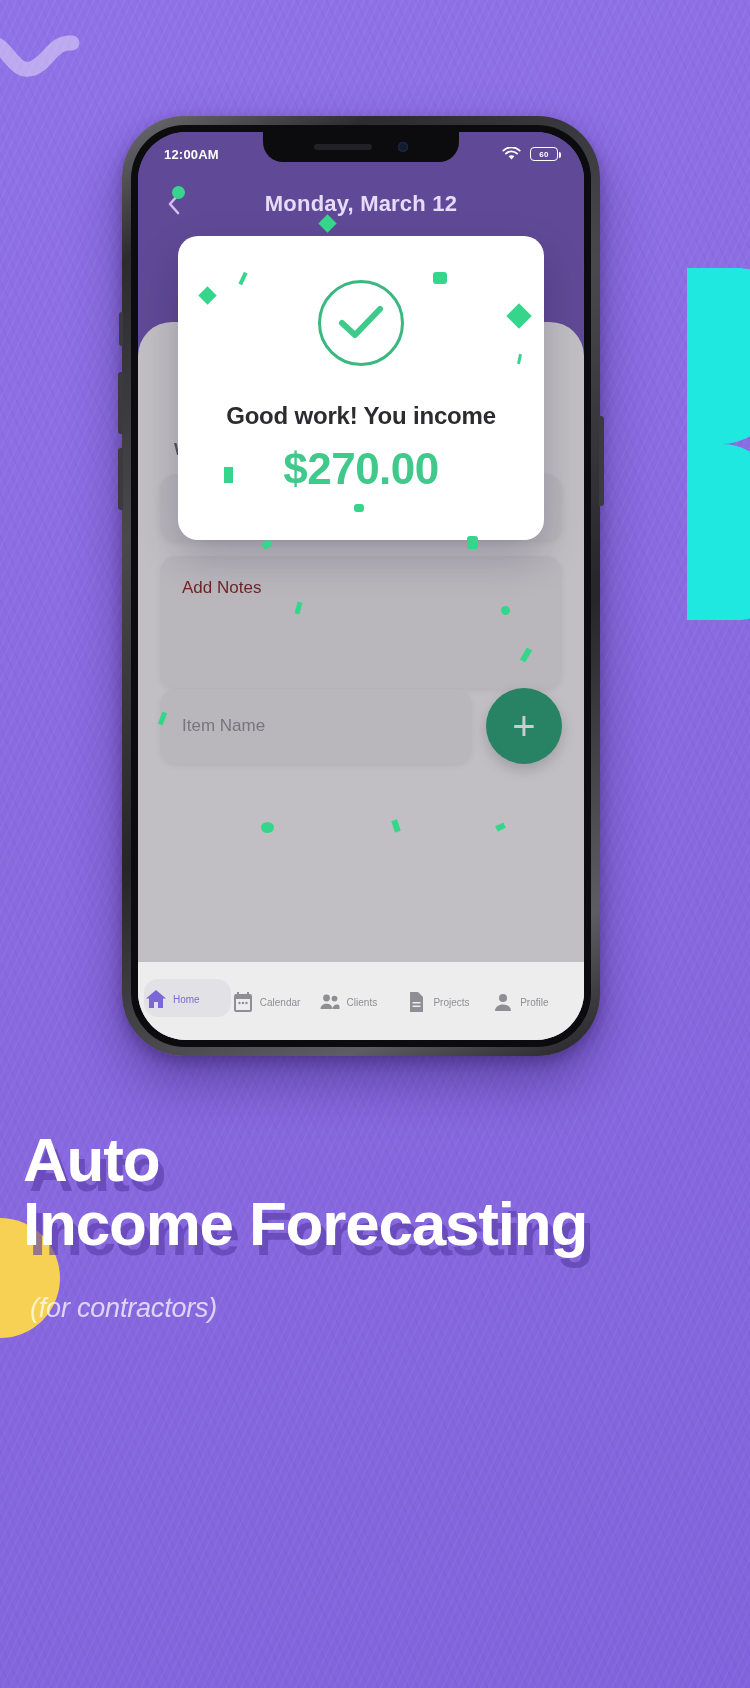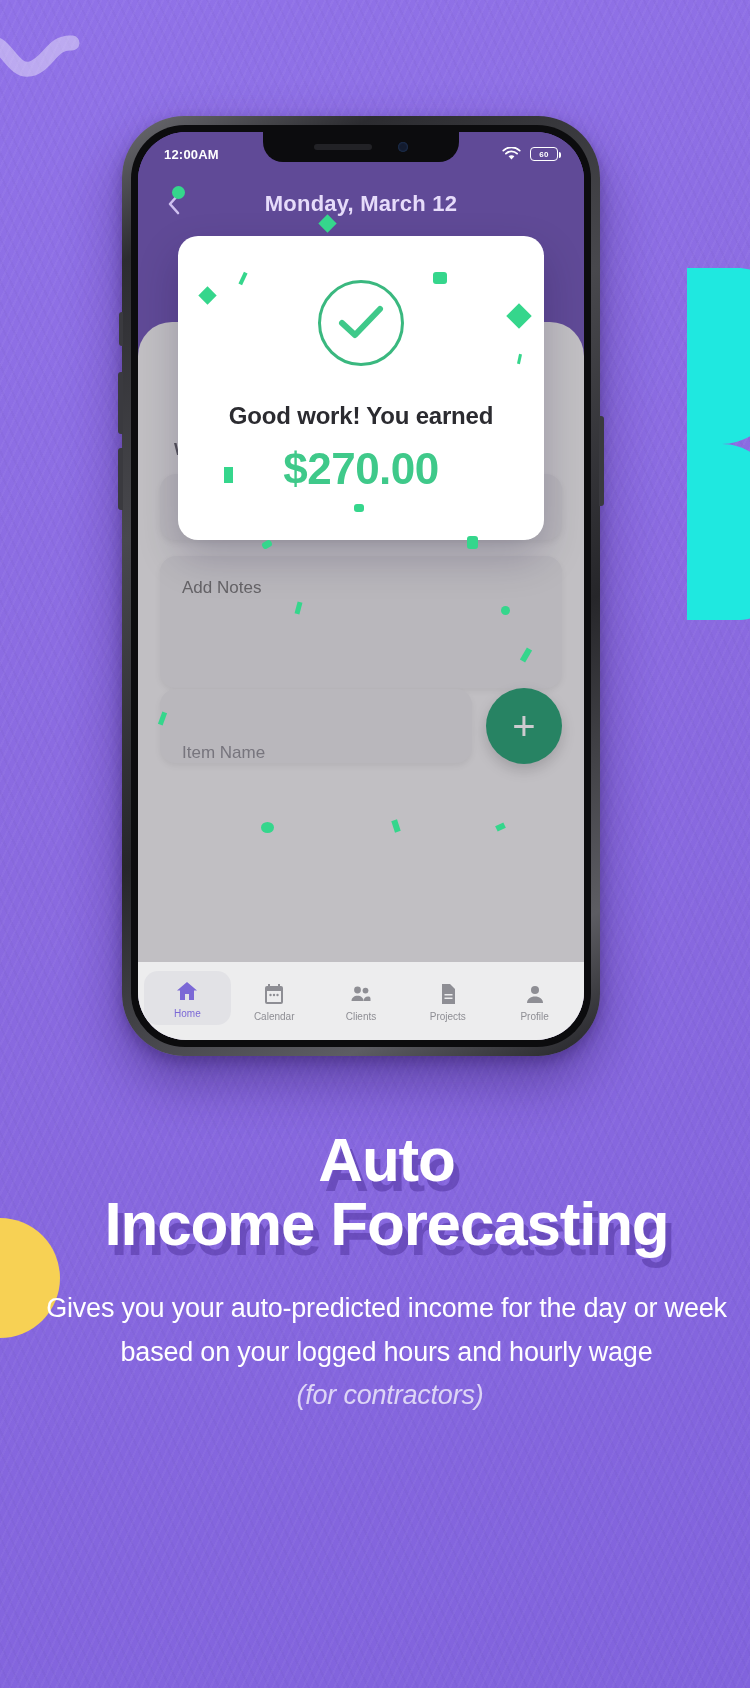--- a/index.html
+++ b/index.html
@@ -100,26 +100,26 @@
     background:rgba(60,55,70,.26); z-index:3;
   }
   #sheet-content{ position:absolute; left:0; top:190px; width:100%; bottom:0; z-index:2; padding:0 22px; }
   .sheet-spacer{ height:118px; }
   .section-label{
     font-size:17px; font-weight:bold; color:#5f5f65; margin:0 0 14px 14px;
   }
   .field{
     background:#e4e4e6; border-radius:16px;
     box-shadow:0 3px 6px rgba(0,0,0,.07);
-    display:flex; align-items:flex-end; padding:0 22px;
+    display:flex; align-items:center; padding:0 22px;
     color:#5c5c62; font-size:17px;
   }
   #project-select{ height:66px; justify-content:space-between; color:#2e2e33; }
   #select-caret{ width:0;height:0;border-left:13px solid transparent;border-right:13px solid transparent;border-top:15px solid #2e2e33; }
-  #notes-field{ height:132px; align-items:flex-start; padding-top:22px; margin-top:16px; color:#737373; }
+  #notes-field{ height:132px; align-items:flex-start; padding-top:22px; margin-top:16px; color:#7f1d1d; }
   #costs-row{ display:flex; gap:12px; align-items:center; }
   #item-name-field{ flex:1; height:74px; color:#8b8b91; }
   #price-field{ width:128px; height:74px; color:#8b8b91; }
   #add-cost-fab{
     width:76px; height:76px; border-radius:50%;
     background:#1f9e6e; color:#fff;
     display:flex; align-items:center; justify-content:center;
     font-size:40px; font-weight:300; line-height:1;
     margin-left:2px;
     box-shadow:0 6px 14px rgba(0,0,0,.18);
@@ -140,31 +140,31 @@
   #success-title{ font-size:24px; font-weight:bold; color:#2b2b30; letter-spacing:-.2px; }
   #success-amount{ font-size:44px; font-weight:bold; color:#3fc98a; margin-top:14px; letter-spacing:-.5px; }
 
   
   #bottom-nav{
     position:absolute; left:0; bottom:0; width:100%; height:78px; z-index:4;
     background:#ededee; display:flex; align-items:center;
     padding:0 6px 6px;
   }
   .nav-item{
-    flex:1; display:flex; flex-direction:column; align-items:center; gap:5px;
+    flex:1; display:flex; flex-direction:row; align-items:center; gap:5px;
     color:#8e8e94; font-size:10px; padding-top:8px;
   }
   .nav-item.active{ color:#7b68d6; background:#e2e2e6; border-radius:14px; padding:8px 0 6px; }
   .nav-ico{ width:24px; height:24px; display:block; }
 
   
   .confetti{ position:absolute; z-index:9; background:#35d68c; }
 
   
-  #caption{ position:absolute; left:0; top:1128px; width:100%; text-align:center;padding-left:23px; }
+  #caption{ position:absolute; left:0; top:1128px; width:100%; text-align:left;padding-left:23px; }
   #headline{
     color:#fff; font-weight:bold; line-height:1.04;
     font-size:62px; letter-spacing:-1.2px;
     text-shadow:6px 10px 0 rgba(88,60,168,.62);
   }
   #headline .line2{ display:block; font-size:62px; }
   #subtext{
     margin-top:30px; color:#fff; font-size:27px; line-height:1.62;
     letter-spacing:-.2px;
   }
@@ -249,21 +249,21 @@
           </div>
         </div>
       </div>
 
       <div id="success-card">
         <div id="check-circle">
           <svg width="50" height="40" viewBox="0 0 50 40">
             <path d="M6 20 L19 32 L44 6" stroke="#3fc98a" stroke-width="6" fill="none" stroke-linecap="round" stroke-linejoin="round"></path>
           </svg>
         </div>
-        <div id="success-title">Good work! You earned</div>
+        <div id="success-title">Good work! You income</div>
         <div id="success-amount">$270.00</div>
       </div>
 
       <div class="confetti" style="left:34px;top:54px;width:13px;height:13px;border-radius:50%;"></div>
       <div class="confetti" style="left:183px;top:85px;width:13px;height:13px;transform:rotate(45deg);"></div>
       <div class="confetti" style="left:63px;top:157px;width:13px;height:13px;transform:rotate(45deg);"></div>
       <div class="confetti" style="left:103px;top:140px;width:4px;height:13px;transform:rotate(25deg);"></div>
       <div class="confetti" style="left:295px;top:140px;width:14px;height:12px;border-radius:3px;"></div>
       <div class="confetti" style="left:372px;top:175px;width:18px;height:18px;transform:rotate(45deg);"></div>
       <div class="confetti" style="left:380px;top:222px;width:3px;height:10px;transform:rotate(12deg);"></div>
@@ -323,16 +323,15 @@
     </div>
   </div>
 </div>
 
 <div id="caption">
   <div id="headline">
     <span>Auto</span>
     <span class="line2">Income Forecasting</span>
   </div>
   <div id="subtext">
-    <span>Gives you your auto-predicted income for the day or week based on your logged hours and hourly wage</span>
     <span class="contractors">(for contractors)</span>
   </div>
 </div>
 
 </body></html>

